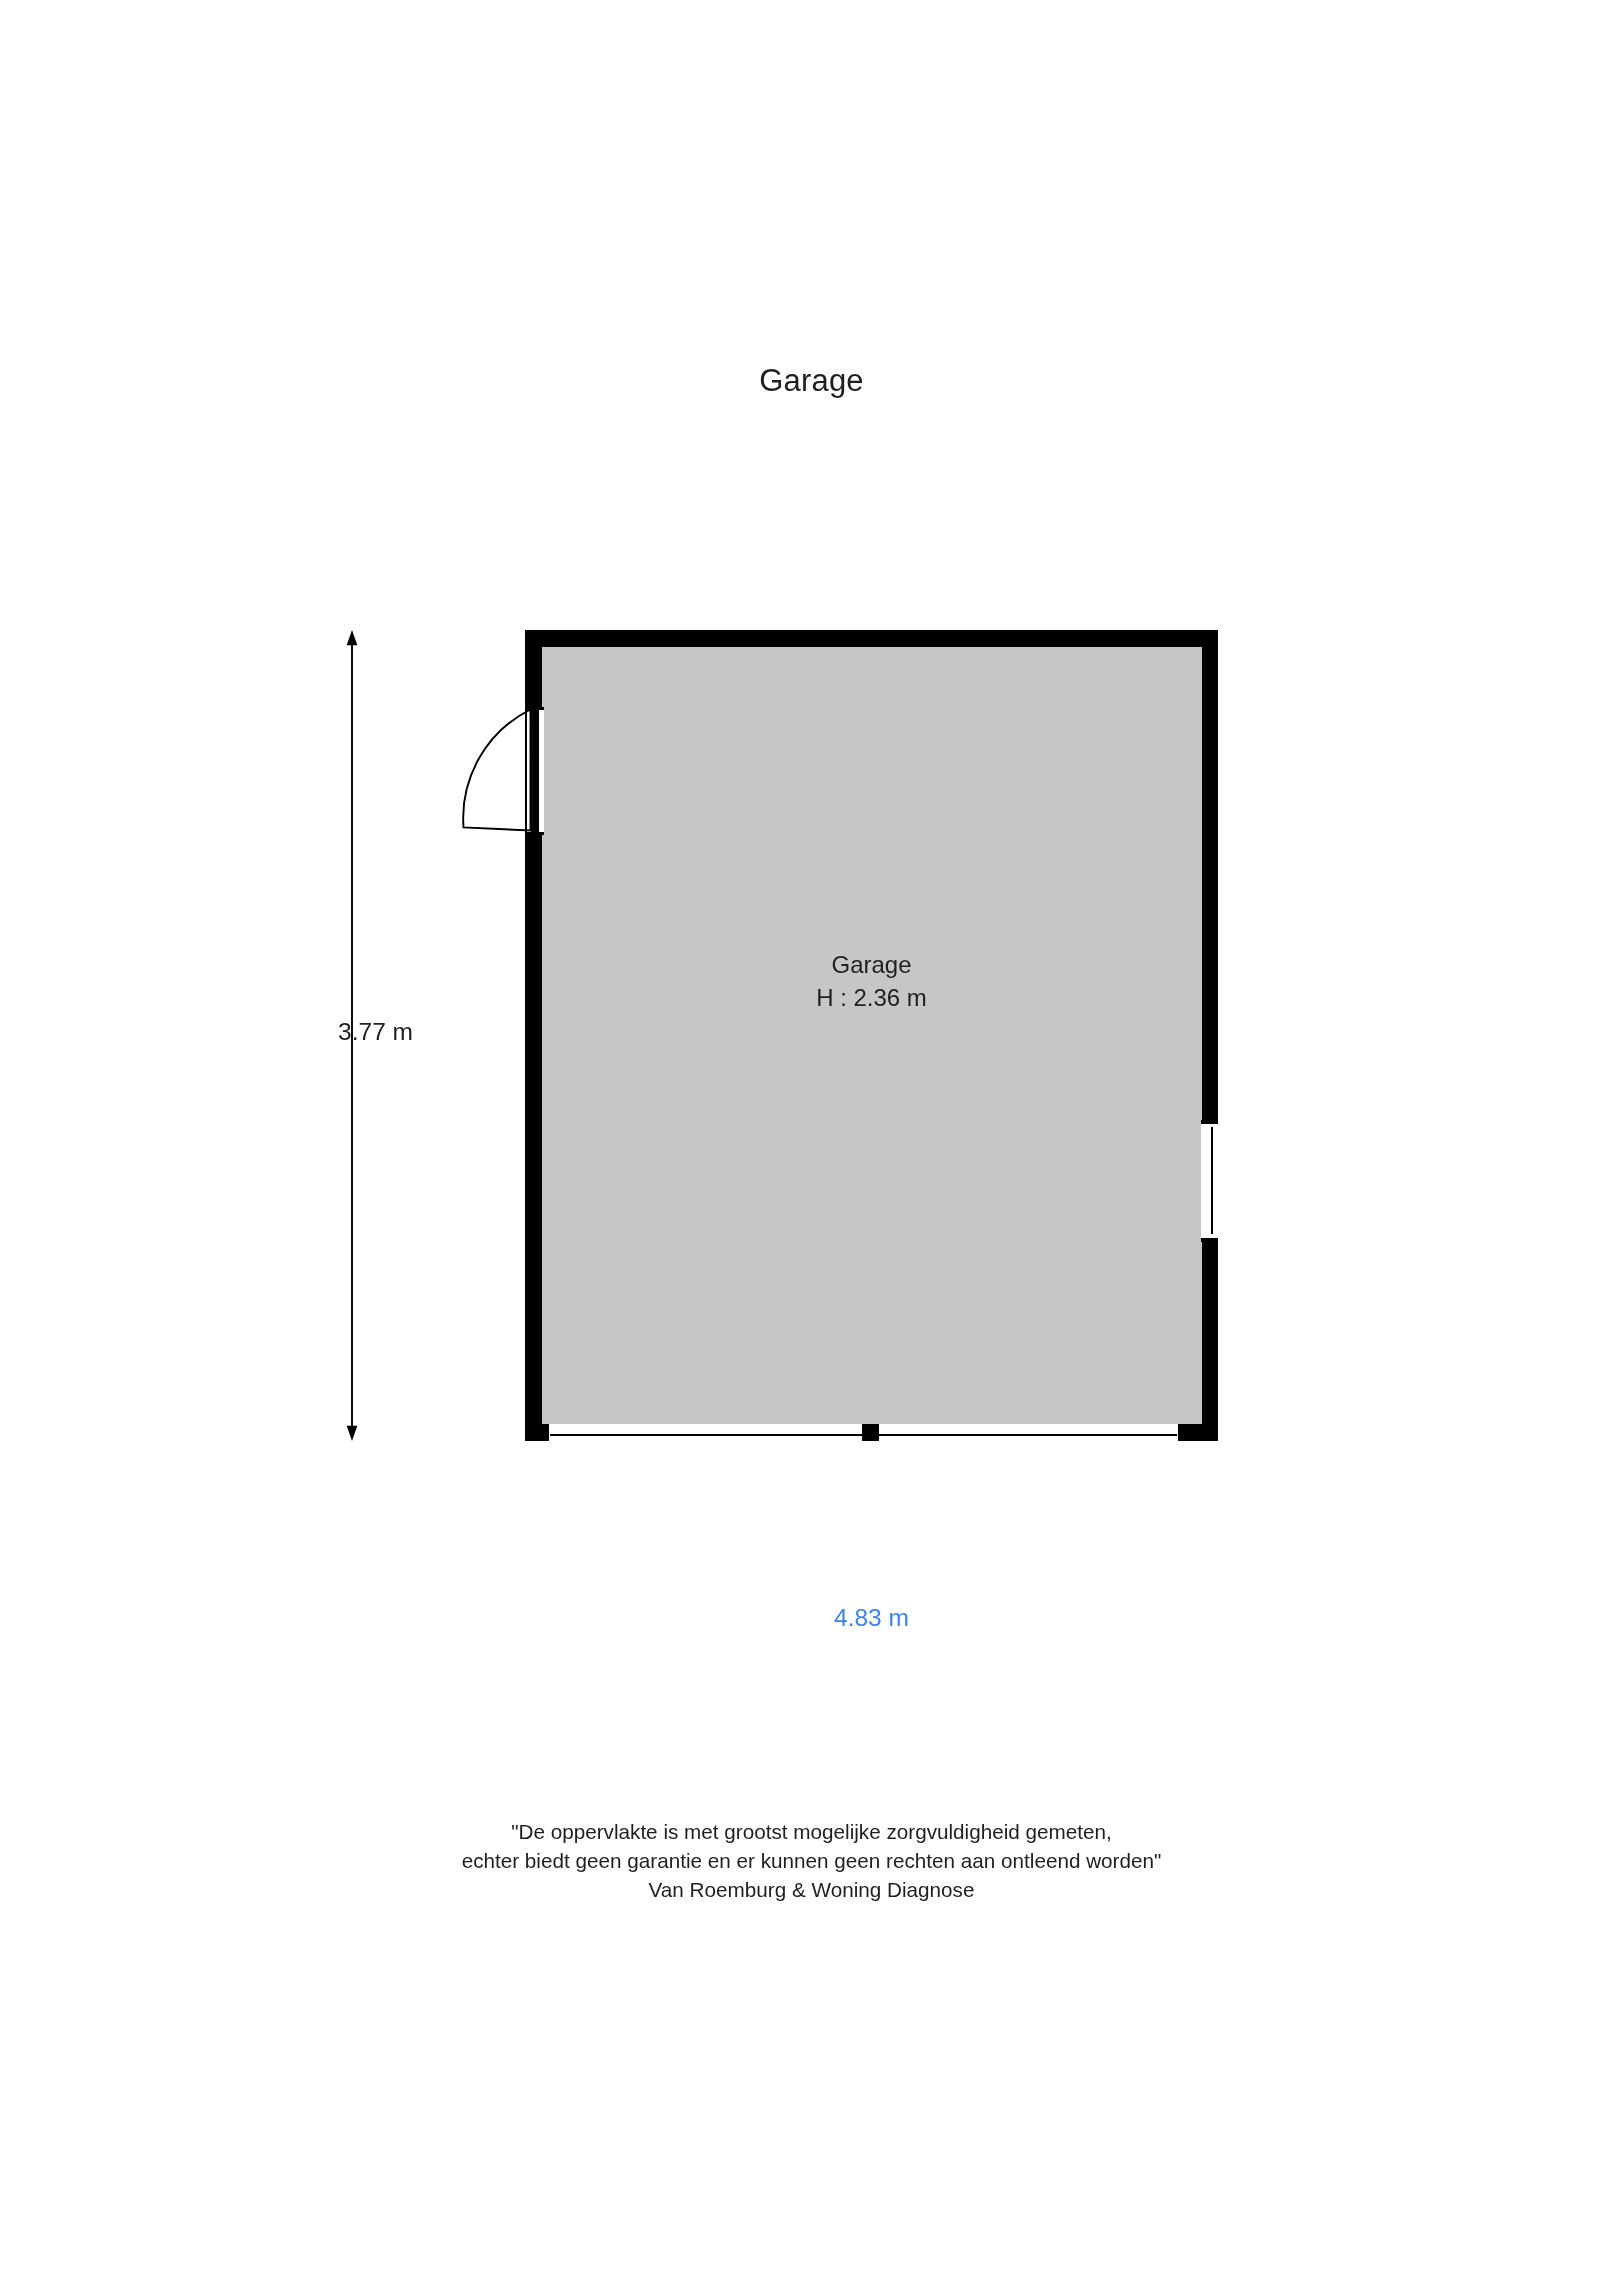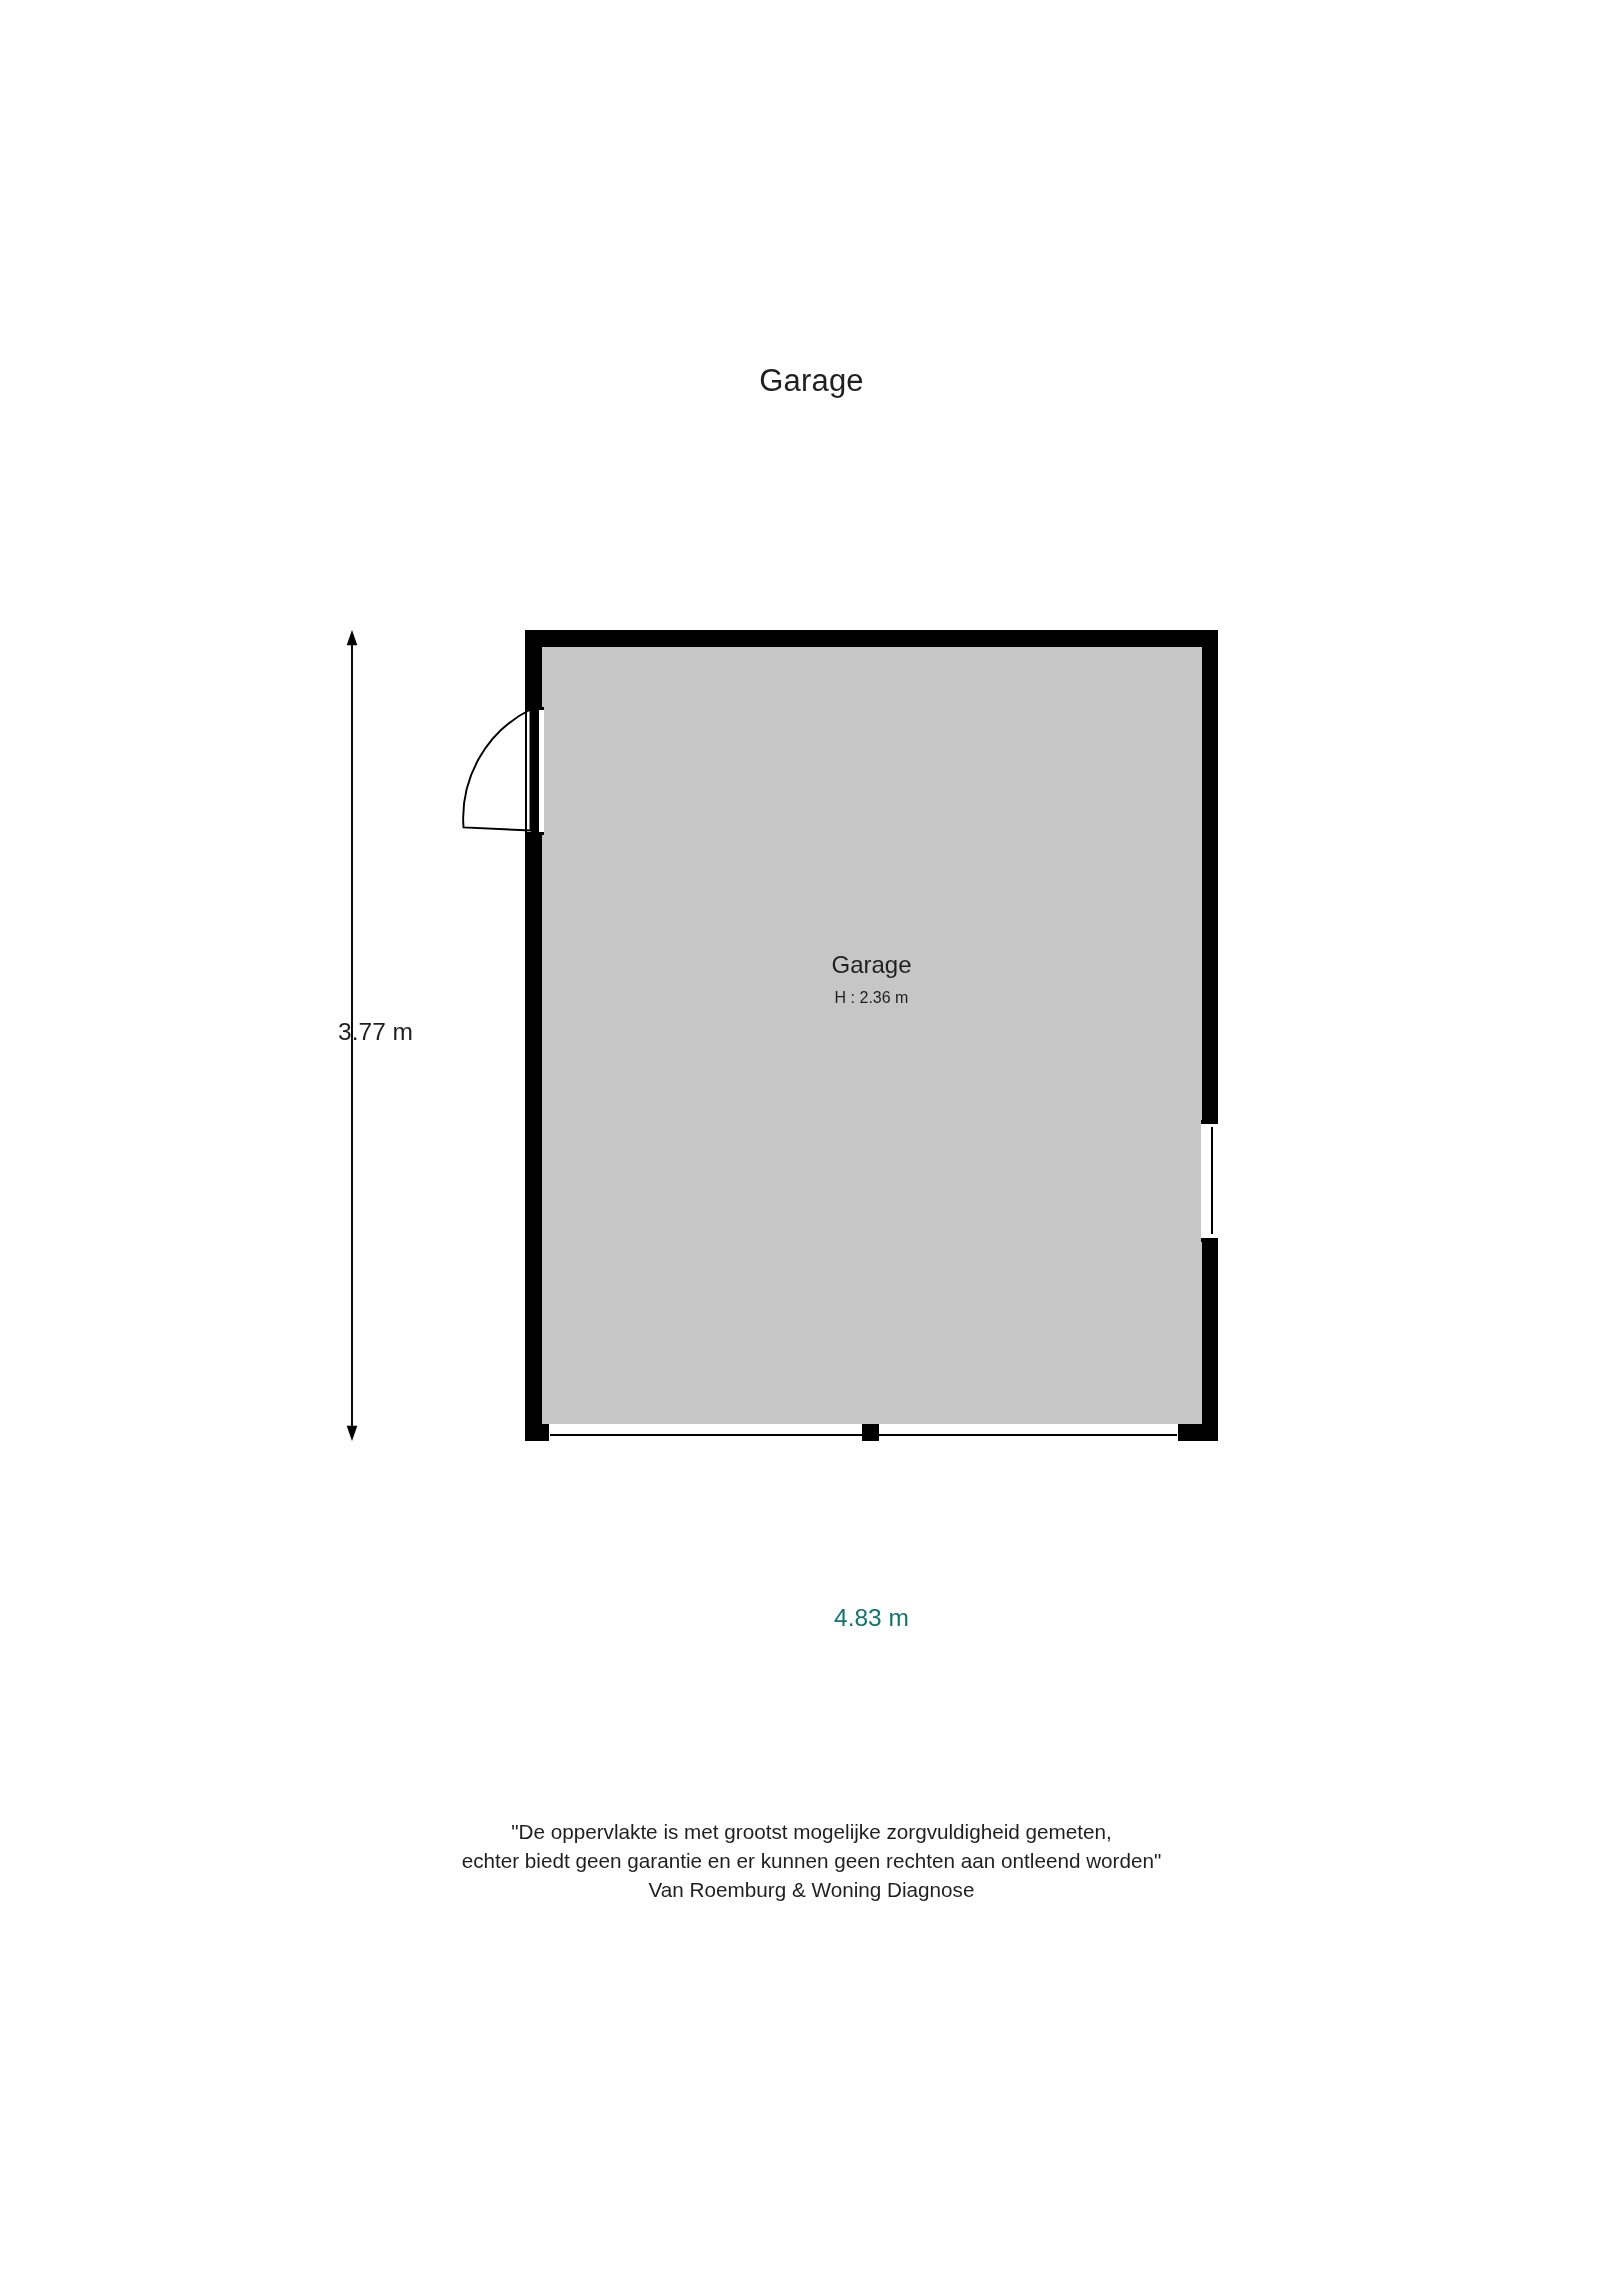--- a/index.html
+++ b/index.html
@@ -64,21 +64,21 @@
     top: 318px;
     width: 693px;
     text-align: center;
   }
   #room-name {
     font-size: 24px;
     color: #1f1f1f;
     line-height: 34px;
   }
   #room-height {
-    font-size: 16px;
+    font-size: 24px;
     color: #1f1f1f;
     line-height: 31px;
   }
 
   
   
   #door-left {
     position: absolute;
     left: 1.5px;
     top: 77px;
@@ -183,21 +183,21 @@
     height: 31px;
   }
   #dim-horizontal svg { display: block; }
   #dim-horizontal-label {
     position: absolute;
     left: 525px;
     top: 1604px;
     width: 693px;
     text-align: center;
     font-size: 24.5px;
-    color: #0f766e;
+    color: #3b82f6;
     background: #ffffff;
   }
   #dim-horizontal-label span {
     background: #ffffff;
     padding: 0 10.7px;
   }
 
   
   #disclaimer {
     position: absolute;

